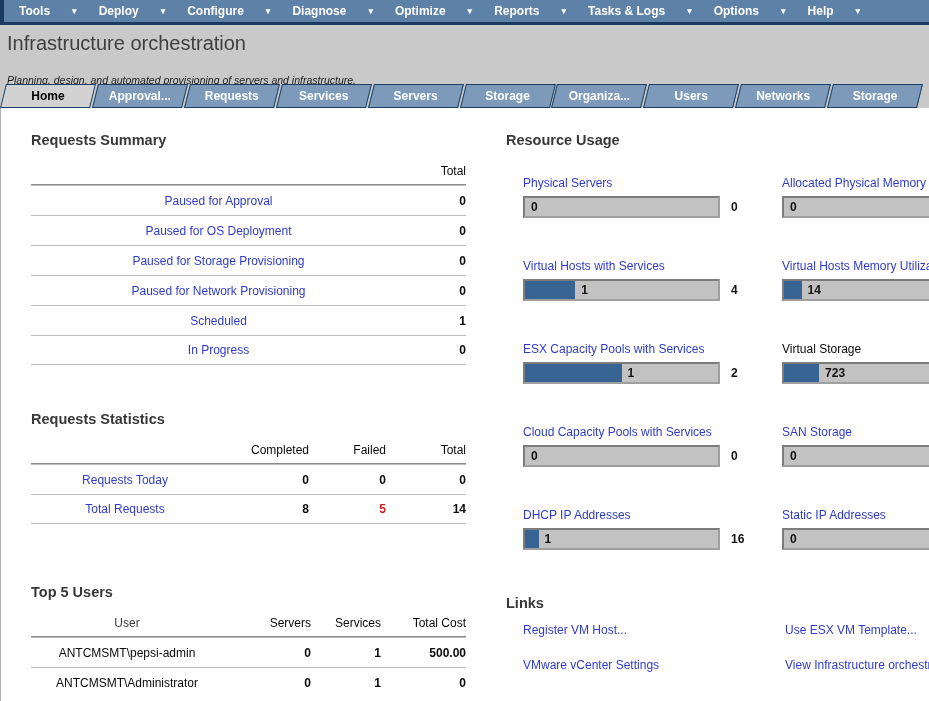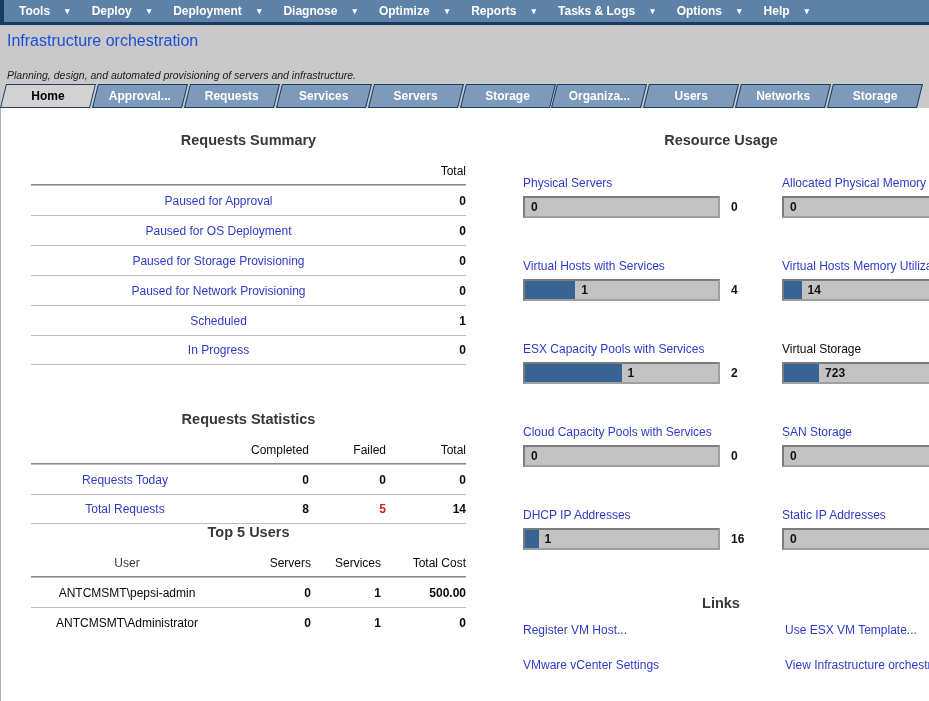--- a/index.html
+++ b/index.html
@@ -13,28 +13,28 @@
   .menubar {
     height: 25px; background: #5e81a7;
     border-left: 4px solid #1b3a5f;
     border-bottom: 3px solid #1b3a5f;
     display: flex; align-items: center; gap: 0;
     padding-left: 6px;
   }
   .menu-item {
     color: #ffffff; font-size: 12px; font-weight: bold;
     padding: 0 13px 0 9px; cursor: default; white-space: nowrap;
-    display: flex; align-items: center; gap: 15px;
+    display: flex; align-items: center; gap: 22px;
   }
   .menu-item .arr { font-size: 9px; position: relative; top: 0px; }
   
   .pageheader {
     background: #c9c9c9; height: 59px; padding: 7px 0 0 7px;
   }
-  .pageheader .title { font-size: 16px; color: #1d4ed8; letter-spacing: 0px; }
+  .pageheader .title { font-size: 20px; color: #404040; letter-spacing: 0px; }
   .pageheader .subtitle { font-size: 10.5px; color: #1a1a1a; margin-top: 19px; font-style: italic; }
   
   .tabstrip {
     background: #c9c9c9; height: 24px; display: flex; padding: 0 8px 0 2px;
   }
   .tab { flex: 1; position: relative; cursor: pointer; }
   .tab .tab-bg {
     position: absolute; inset: 0 1px 0 1px;
     transform: skewX(-14deg);
     background: #7d9aba; border: 1px solid #1c3f63;
@@ -47,21 +47,21 @@
   }
   .tab.active .tab-label { color: #000000; }
   
   .content {
     position: relative; background: #fff; height: 593px;
     border-left: 1px solid #b0b0b0;
   }
   .leftcol { position: absolute; left: 30px; top: 0; width: 435px; }
   .rightcol { position: absolute; left: 505px; top: 0; width: 430px; }
   h2.sect {
-    font-size: 14.5px; font-weight: bold; color: #383838; text-align: center;
+    font-size: 14.5px; font-weight: bold; color: #383838;
   }
   a.link { color: #2f3bc6; text-decoration: none; cursor: pointer; }
   
   .sect-block1 { margin-top: 24px; }
   .tbl { width: 100%; margin-top: 10px; font-size: 12px; }
   .trow {
     display: flex; align-items: center; height: 30px;
     border-top: 1px solid #bdbdbd;
   }
   .trow.hdr { height: 27px; border-top: none; border-bottom: 1px solid #8a8a8a; color: #3c3c3c; }
@@ -107,21 +107,21 @@
 <div class="menubar">
   <div class="menu-item">
       <span>Tools</span>
       <span class="arr">▾</span>
     </div>
   <div class="menu-item">
       <span>Deploy</span>
       <span class="arr">▾</span>
     </div>
   <div class="menu-item">
-      <span>Deployment</span>
+      <span>Configure</span>
       <span class="arr">▾</span>
     </div>
   <div class="menu-item">
       <span>Diagnose</span>
       <span class="arr">▾</span>
     </div>
   <div class="menu-item">
       <span>Optimize</span>
       <span class="arr">▾</span>
     </div>
@@ -246,21 +246,21 @@
         </div>
         <div class="trow last-b">
           <span class="c-label"><a class="link">Total Requests</a></span>
           <span class="c-num w90">8</span>
           <span class="c-num w77 red">5</span>
           <span class="c-num w80">14</span>
         </div>
       </div>
     </div>
 
-    <div style="">
+    <div style="margin-top:60px">
       <h2 class="sect">Top 5 Users</h2>
       <div class="tbl">
         <div class="trow hdr">
           <span class="c-label">User</span>
           <span class="c-num u88">Servers</span>
           <span class="c-num u70">Services</span>
           <span class="c-num u85">Total Cost</span>
         </div>
         <div class="trow">
           <span class="c-label plainuser">ANTCMSMT\pepsi-admin</span>

